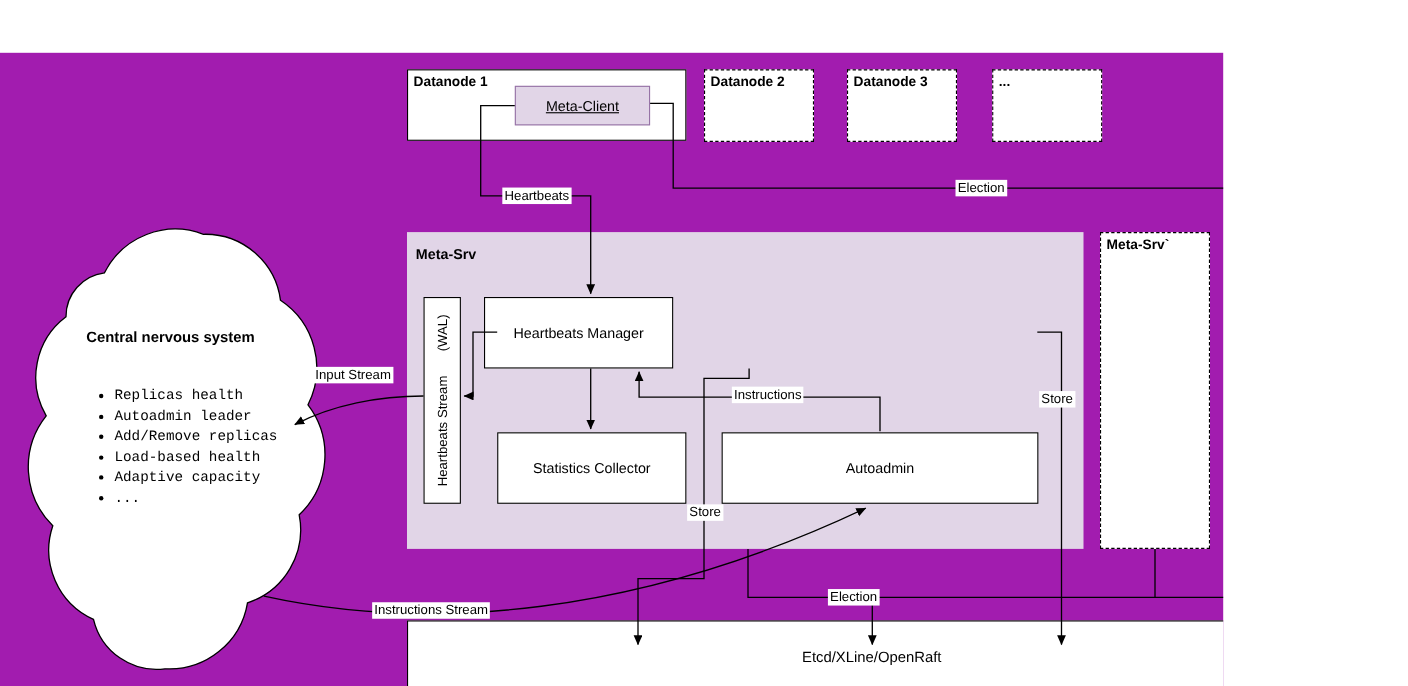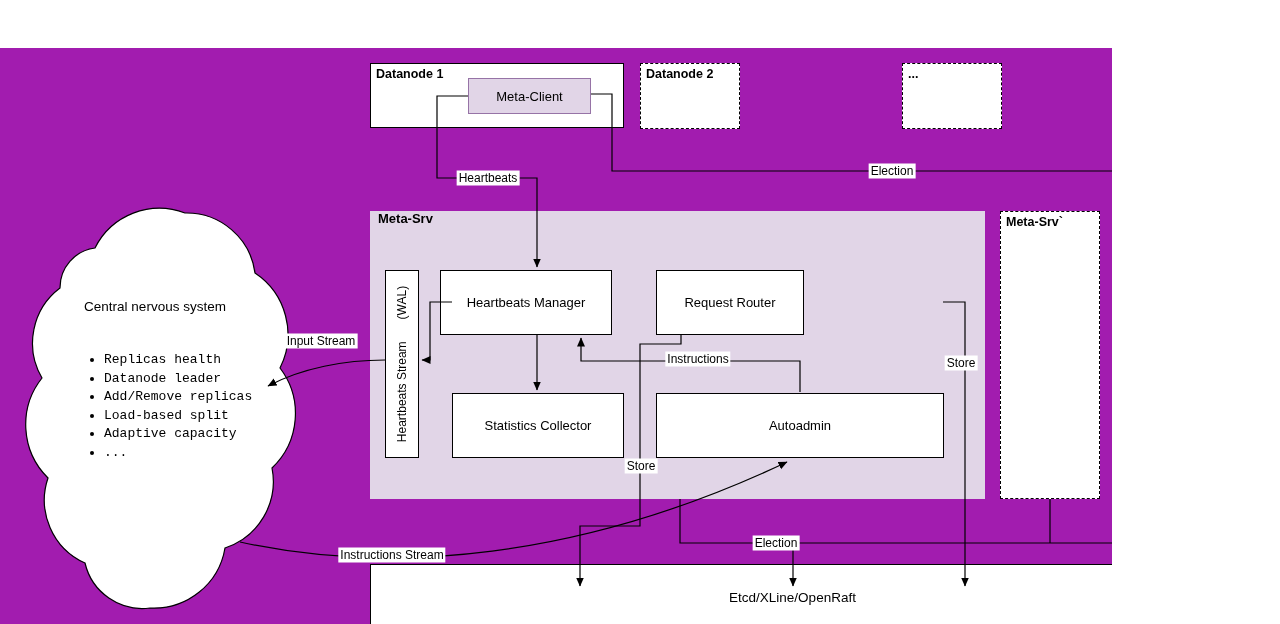--- a/index.html
+++ b/index.html
@@ -6,36 +6,36 @@
   html,body { background:#fff; }
   body { font-family: "Liberation Sans", "DejaVu Sans", sans-serif; color:#000; }
   .wrap { position: relative; width: 1112px; height: 624px; background:#a21caf; overflow: hidden; margin-top: 48px; }
 
   .box { position: absolute; background:#fff; border:1px solid #000; z-index:10; }
   .box.dashed { border-style: dashed; }
   .box.noborder { border:none; }
   .box.center { display:flex; align-items:center; justify-content:center; font-size:13px; text-align:center; }
   .box-title { position:absolute; top:3px; left:5px; font-weight:bold; font-size:12.5px; white-space:nowrap; }
 
-  .purple-fill { background:#e1d5e7; }
+  .purple-fill { background:#e1d5e7;text-decoration:underline; }
   .big-purple { z-index:5; }
-  .big-purple .box-title { top:0; left:8px; font-size:13px; }
+  .big-purple .box-title { top:12px; left:8px; font-size:13px; }
 
   .wal-text { position:absolute; left:50%; top:50%; width:184px;
     transform: translate(-50%,-50%) rotate(-90deg);
     display:flex; justify-content:center; gap:22px;
     font-size:12px; white-space:nowrap; text-align:center; }
 
   .layer-edges { position:absolute; left:0; top:0; z-index:30; pointer-events:none; }
 
   .edge-chip { position:absolute; z-index:40; background:#fff; font-size:12px;
     padding:0 2px; transform:translate(-50%,-50%); white-space:nowrap; line-height:15px; }
 
   .cloud-title { position:absolute; left:45px; top:250px; width:220px; text-align:center;
-    font-weight:normal; font-size:13.5px; line-height:18px; z-index:40; }
+    font-weight:bold; font-size:13.5px; line-height:18px; z-index:40; }
   .cloud-list { position:absolute; left:88px; top:303px; width:200px; z-index:40;
     font-size:13px; line-height:18.5px;font-family:Liberation Mono, monospace; }
   .cloud-list ul { list-style:disc; padding-left:16px; }
 </style>
 </head>
 <body>
 
 <div class="wrap">
 
   <svg class="layer-edges" width="1280" height="624" viewBox="0 0 1280 624">
@@ -65,40 +65,40 @@
 
   <div class="box" style="left:370px;top:15px;width:254px;height:65px">
     <span class="box-title">Datanode 1</span>
   </div>
   <div class="box center purple-fill" style="left: 468px; top: 30px; width: 123px; height: 36px; border-color: rgb(150, 115, 166); background: rgb(225, 213, 231);">
     <span>Meta-Client</span>
   </div>
   <div class="box dashed" style="left:640px;top:15px;width:100px;height:66px">
     <span class="box-title">Datanode 2</span>
   </div>
+  <div class="box dashed" style="left:770px;top:15px;width:100px;height:66px">
+    <span class="box-title">Datanode 3</span>
+  </div>
   <div class="box dashed" style="left:902px;top:15px;width:100px;height:66px">
     <span class="box-title">...</span>
   </div>
 
   <div class="box noborder purple-fill big-purple" style="left: 370px; top: 163px; width: 615px; height: 288px; background: rgb(225, 213, 231);">
     <span class="box-title">Meta-Srv</span>
   </div>
 
   <div class="box" style="left:385px;top:222px;width:34px;height:188px">
     <div class="wal-text">
       <span>Heartbeats Stream</span>
       <span>(WAL)</span>
     </div>
   </div>
 
   <div class="box center" style="left:440px;top:222px;width:172px;height:65px">
     <span>Heartbeats Manager</span>
-  </div>
-  <div class="box center" style="left:656px;top:222px;width:148px;height:65px">
-    <span>Request Router</span>
   </div>
   <div class="box center" style="left:452px;top:345px;width:172px;height:65px">
     <span>Statistics Collector</span>
   </div>
   <div class="box center" style="left:656px;top:345px;width:288px;height:65px">
     <span>Autoadmin</span>
   </div>
 
   <div class="box dashed" style="left:1000px;top:163px;width:100px;height:288px">
     <span class="box-title">Meta-Srv`</span>
@@ -110,23 +110,23 @@
   <div class="box center" style="left:370px;top:516px;width:845px;height:66px;font-size:13.5px">
     <span>Etcd/XLine/OpenRaft</span>
   </div>
 
   <div class="cloud-title">
     <div>Central nervous system</div>
   </div>
   <div class="cloud-list">
     <ul>
       <li>Replicas health</li>
-      <li>Datanode leader</li>
+      <li>Autoadmin leader</li>
       <li>Add/Remove replicas</li>
-      <li>Load-based split</li>
+      <li>Load-based health</li>
       <li>Adaptive capacity</li>
       <li>...</li>
     </ul>
   </div>
 
   <span class="edge-chip" style="left:488px;top:130px">Heartbeats</span>
   <span class="edge-chip" style="left:892px;top:123px">Election</span>
   <span class="edge-chip" style="left:321px;top:293px">Input Stream</span>
   <span class="edge-chip" style="left:698px;top:311px">Instructions</span>
   <span class="edge-chip" style="left:961px;top:315px">Store</span>

